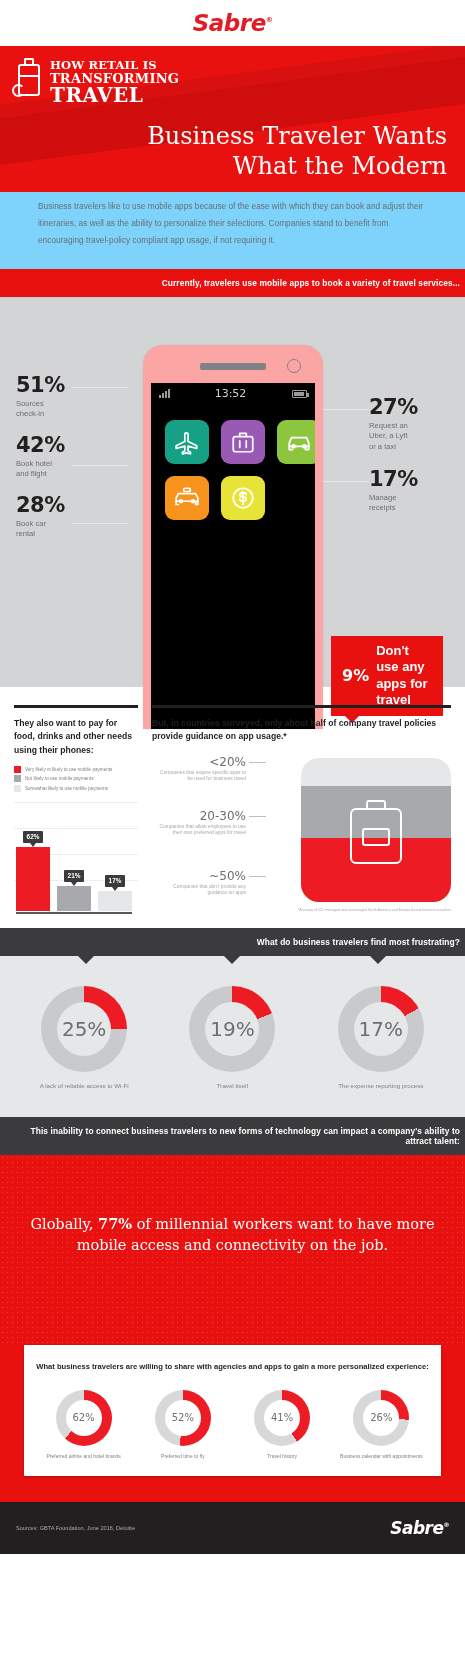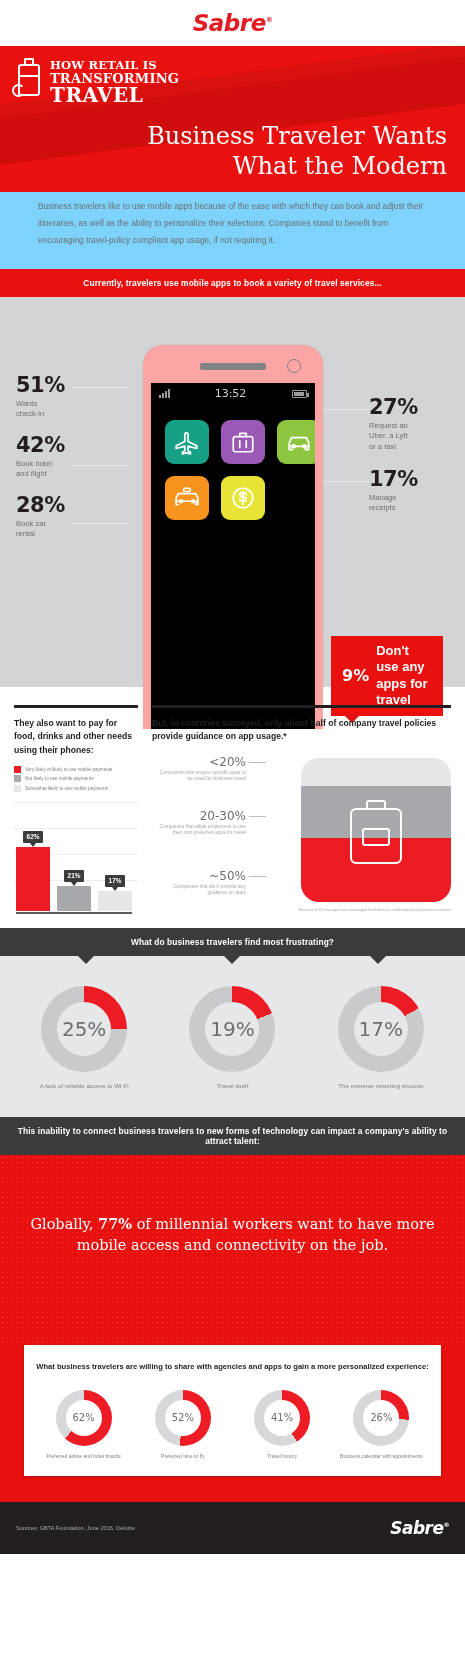--- a/index.html
+++ b/index.html
@@ -55,21 +55,21 @@
     font-size:24px; line-height:1.28;
   }
 
   
   .intro { padding:6px 38px 20px 38px; background:#7dd3fc; }
   .intro p { font-size:8.3px; line-height:2.05; color:#6d6e71; }
 
   
   .strip {
     position:relative; background:#e8110f; color:#fff;
-    text-align:center; font-size:8.4px; font-weight:bold;
+    text-align:right; font-size:8.4px; font-weight:bold;
     padding:9px 5px; letter-spacing:.1px;
   }
   .strip.dark { background:#3b3b3d; }
   .strip .notch {
     position:absolute; left:50%; bottom:-8px; margin-left:-8px;
     width:0; height:0; border-left:8px solid transparent;
     border-right:8px solid transparent; border-top:8px solid #e8110f;
   }
   .strip.dark .notch { border-top-color:#3b3b3d; }
   .notch-row { position:relative; }
@@ -250,21 +250,21 @@
 
   <div class="strip">
     <span>Currently, travelers use mobile apps to book a variety of travel services...</span>
     <div class="notch"></div>
   </div>
 
   <div class="phone-sec">
 
     <div class="stat" style="left:16px; top:78px;">
       <div class="num">51%</div>
-      <div class="lbl" style="white-space:pre-line">Wants
+      <div class="lbl" style="white-space:pre-line">Sources
 check-in</div>
       <div class="leader" style="left:56px; width:56px; top:12px;"></div>
     </div>
     <div class="stat" style="left:16px; top:138px;">
       <div class="num">42%</div>
       <div class="lbl" style="white-space:pre-line">Book hotel
 and flight</div>
       <div class="leader" style="left:56px; width:56px; top:30px;"></div>
     </div>
     <div class="stat" style="left:16px; top:198px;">

